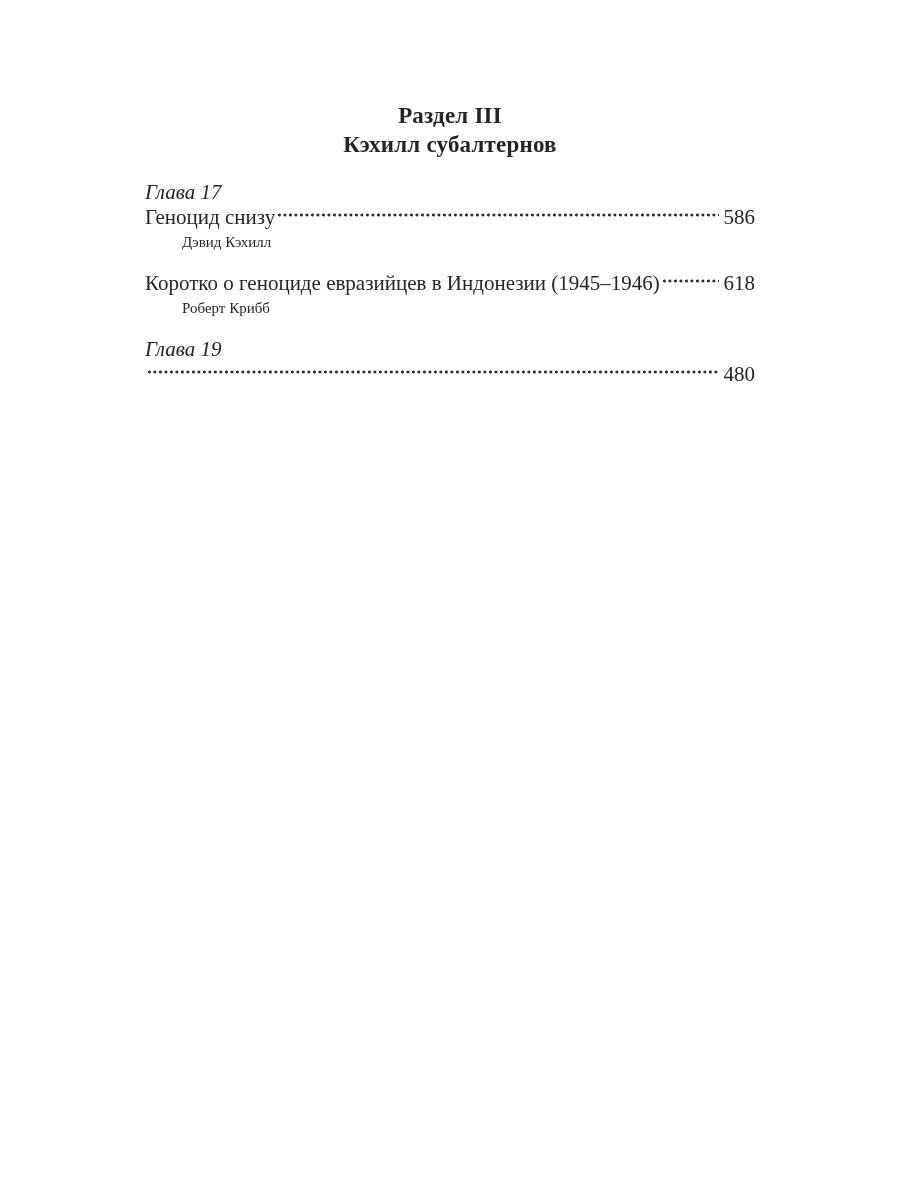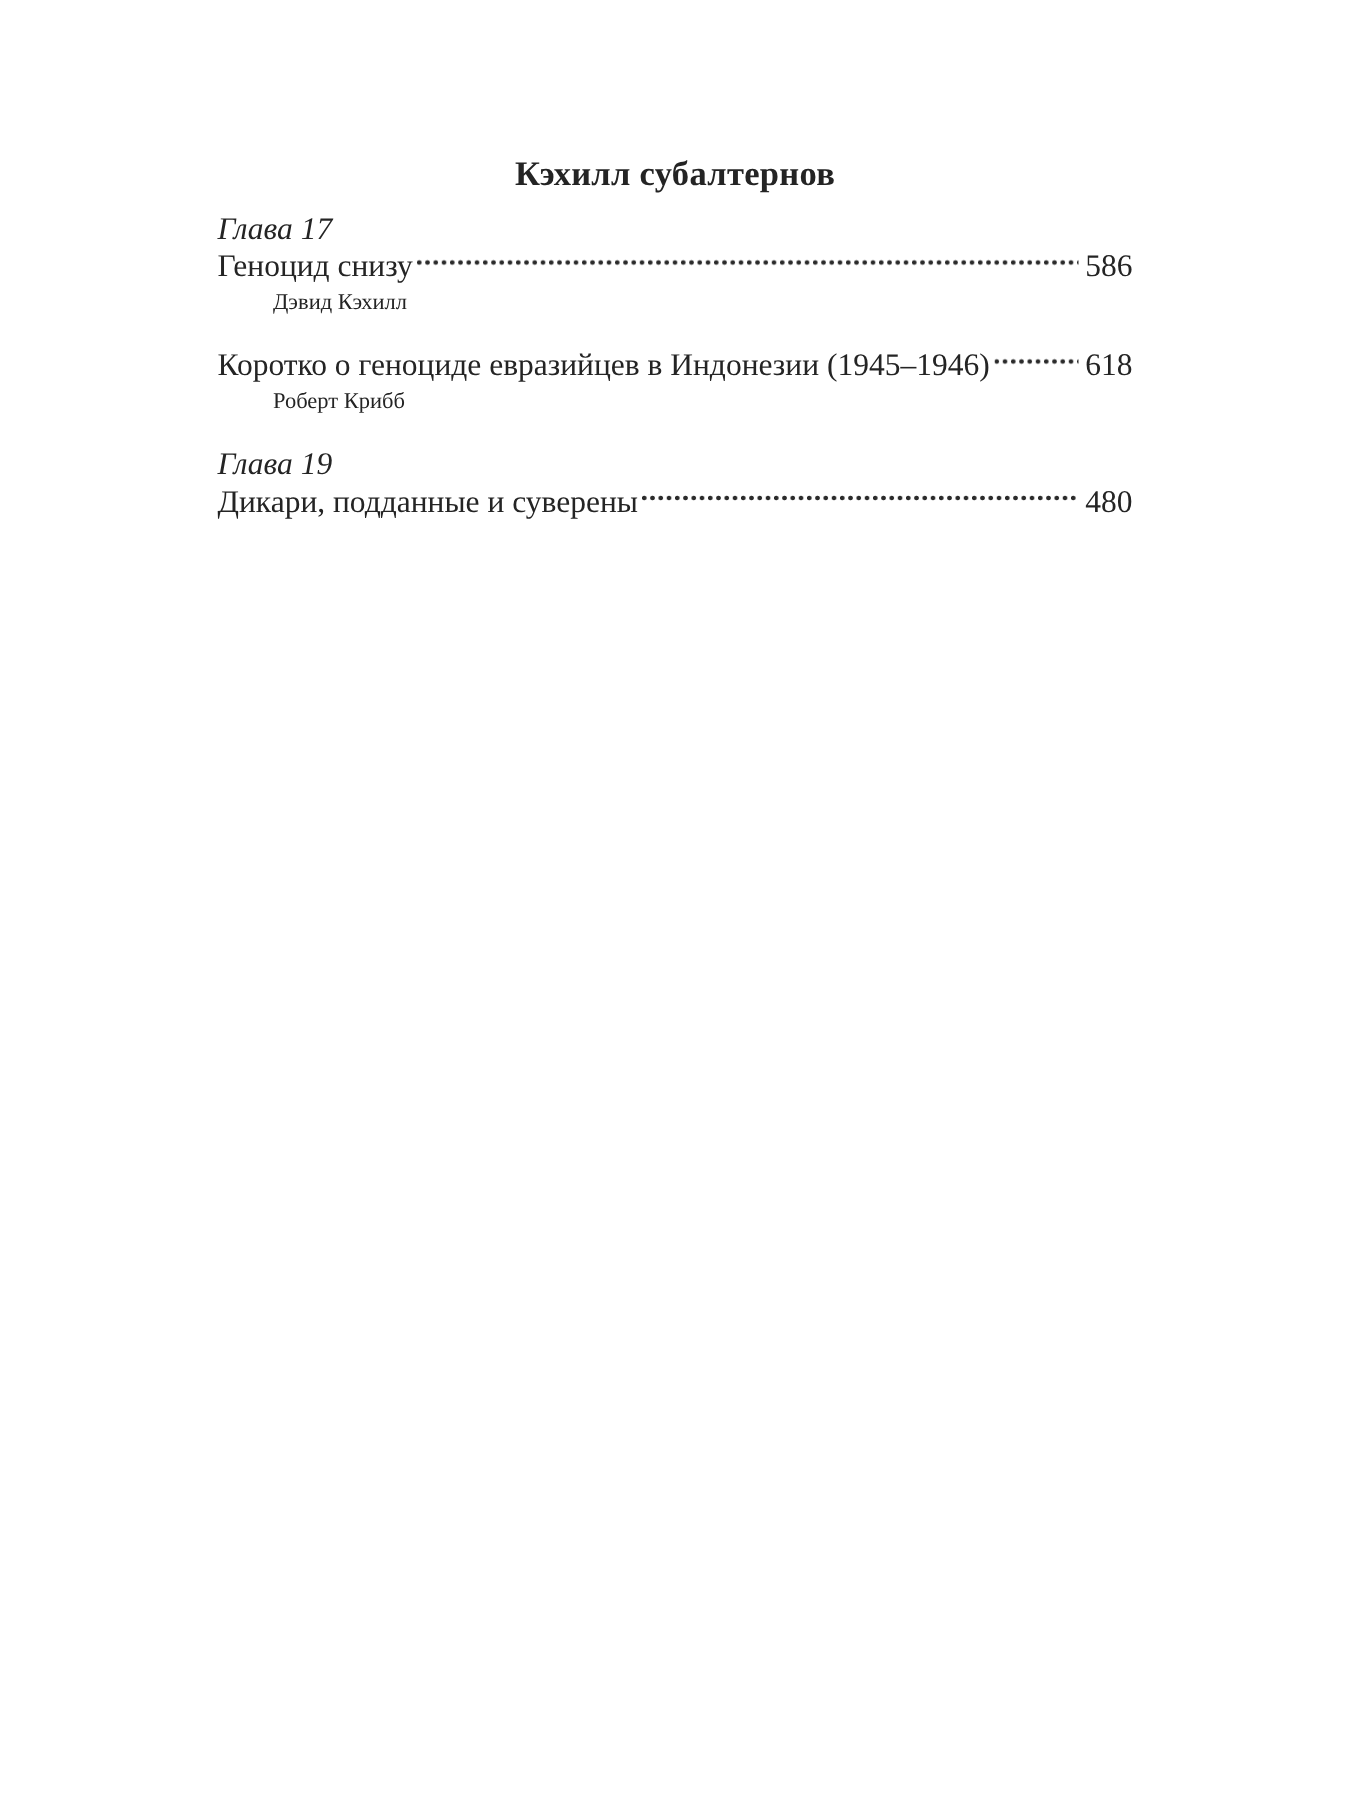--- a/index.html
+++ b/index.html
@@ -20,21 +20,21 @@
     left: 145px; top: 101px;
     width: 610px;
   }
   .section-heading {
     text-align: center;
     font-weight: bold;
     font-size: 23px;
     line-height: 29px;
     letter-spacing: 0.2px;
   }
-  .toc { margin-top: 10px; }
+  .toc { margin-top: 21px; }
   .entry { margin-bottom: 16px; }
   .chapter-label {
     font-style: italic;
     font-size: 21px;
     line-height: 25px;
   }
   .title-row {
     display: flex;
     align-items: center;
     font-size: 21px;
@@ -58,20 +58,21 @@
     line-height: 25px;
   }
 </style>
 </head>
 <body>
 
 <div class="page">
   <div class="content">
 
     <div class="section-heading">
+      <div>Раздел III</div>
       <div>Кэхилл субалтернов</div>
     </div>
 
     <div class="toc">
 
       <div class="entry">
         <div class="chapter-label">Глава 17</div>
         <div class="title-row">
           <span class="title-text">Геноцид снизу</span>
           <span class="leader"></span>
@@ -85,21 +86,20 @@
           <span class="title-text">Коротко о геноциде евразийцев в Индонезии (1945–1946)</span>
           <span class="leader"></span>
           <span class="page-num">618</span>
         </div>
         <div class="author">Роберт Крибб</div>
       </div>
 
       <div class="entry">
         <div class="chapter-label">Глава 19</div>
         <div class="title-row">
-          <span class="title-text">Дикари, подданные и суверены</span>
           <span class="leader"></span>
           <span class="page-num">480</span>
         </div>
       </div>
 
     </div>
   </div>
 </div>
 
 </body></html>

